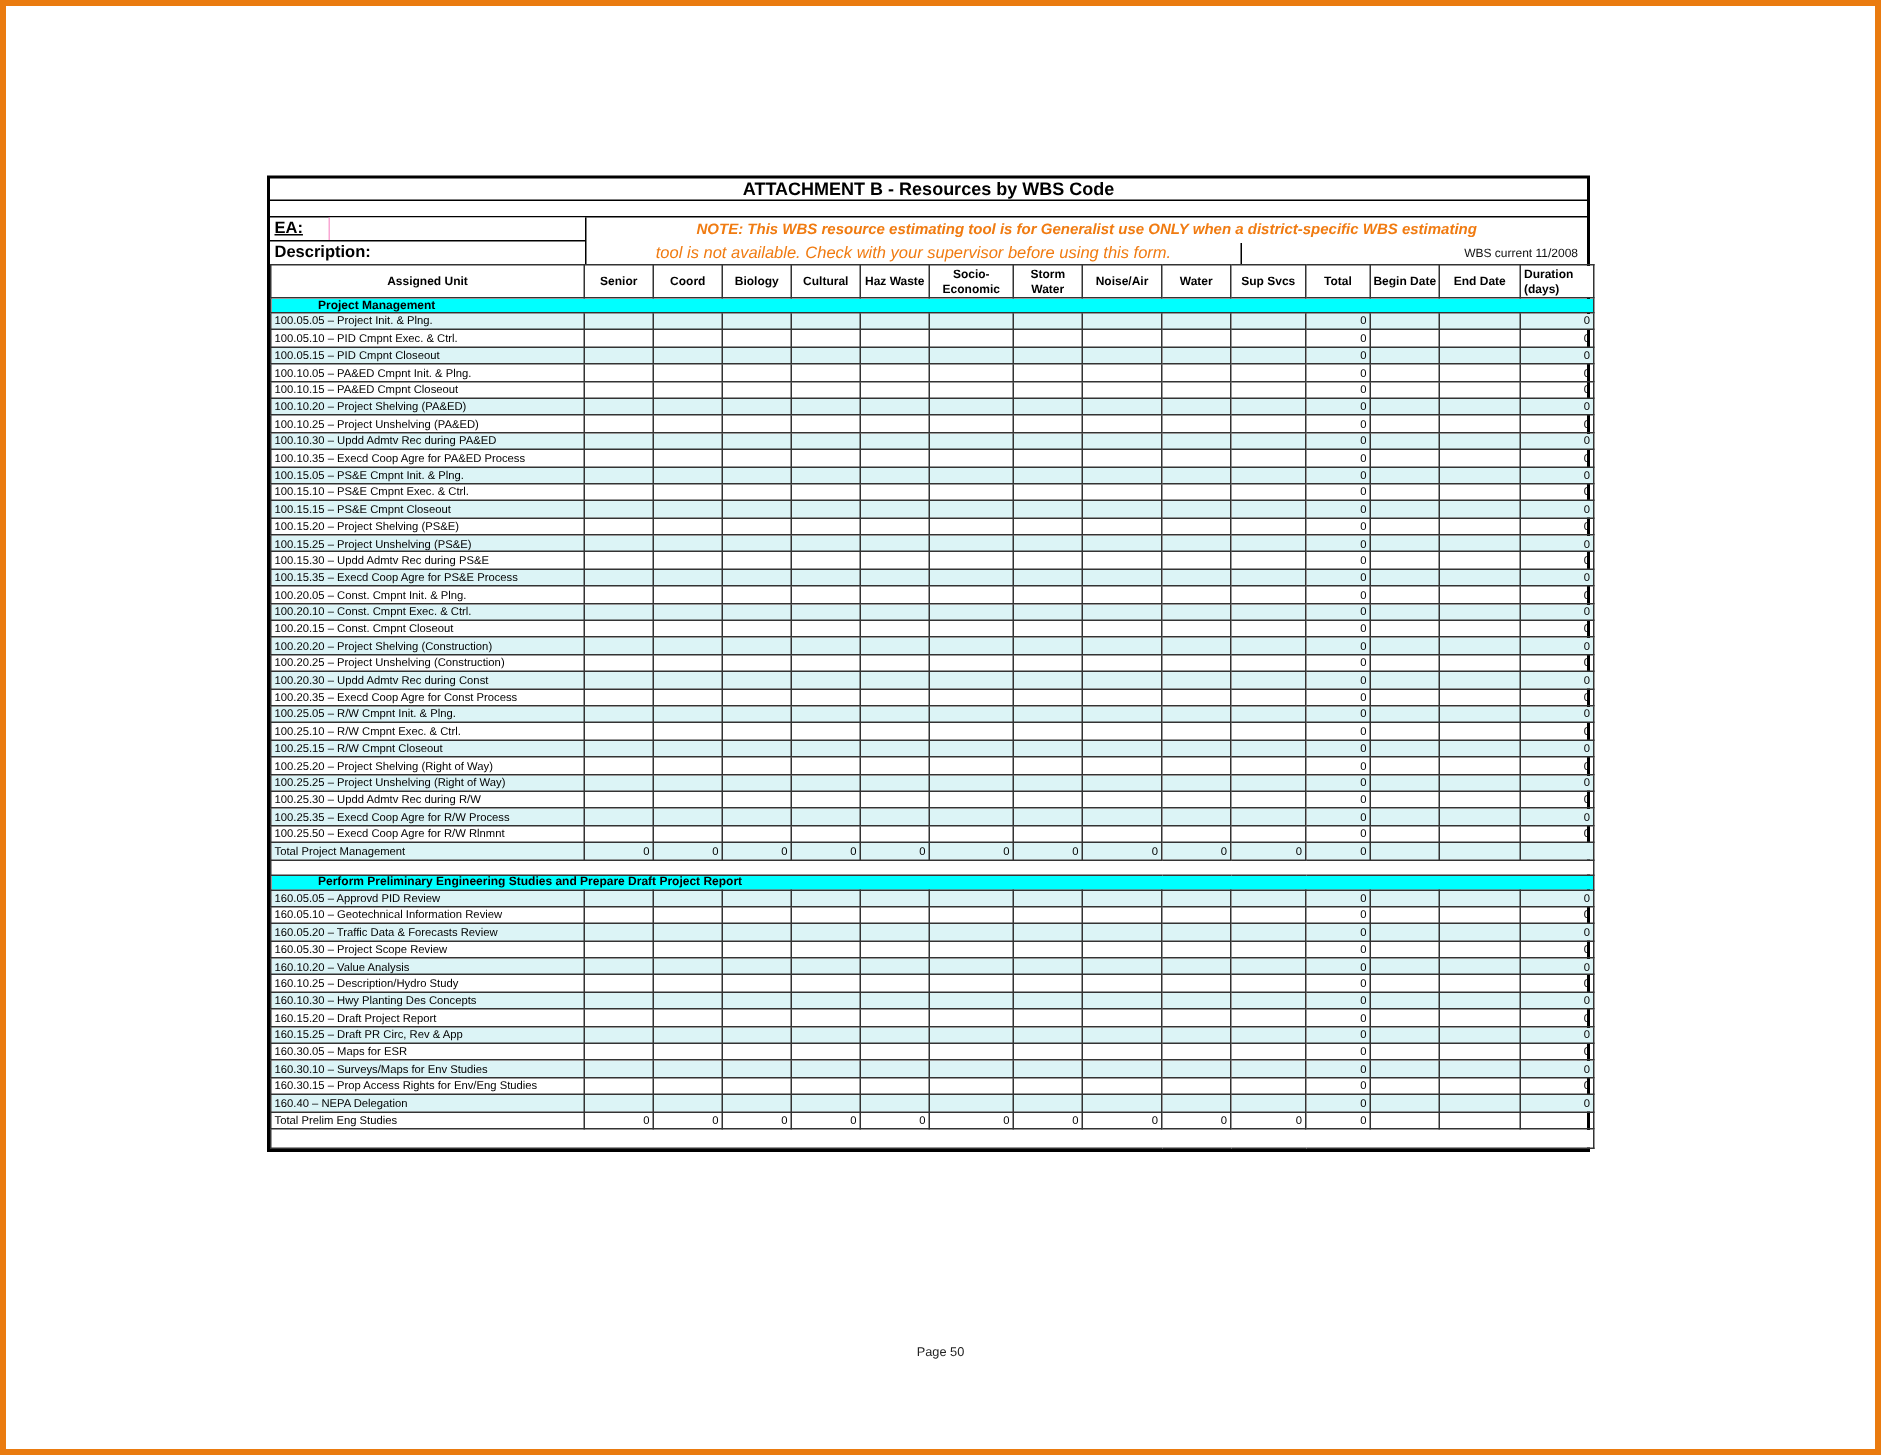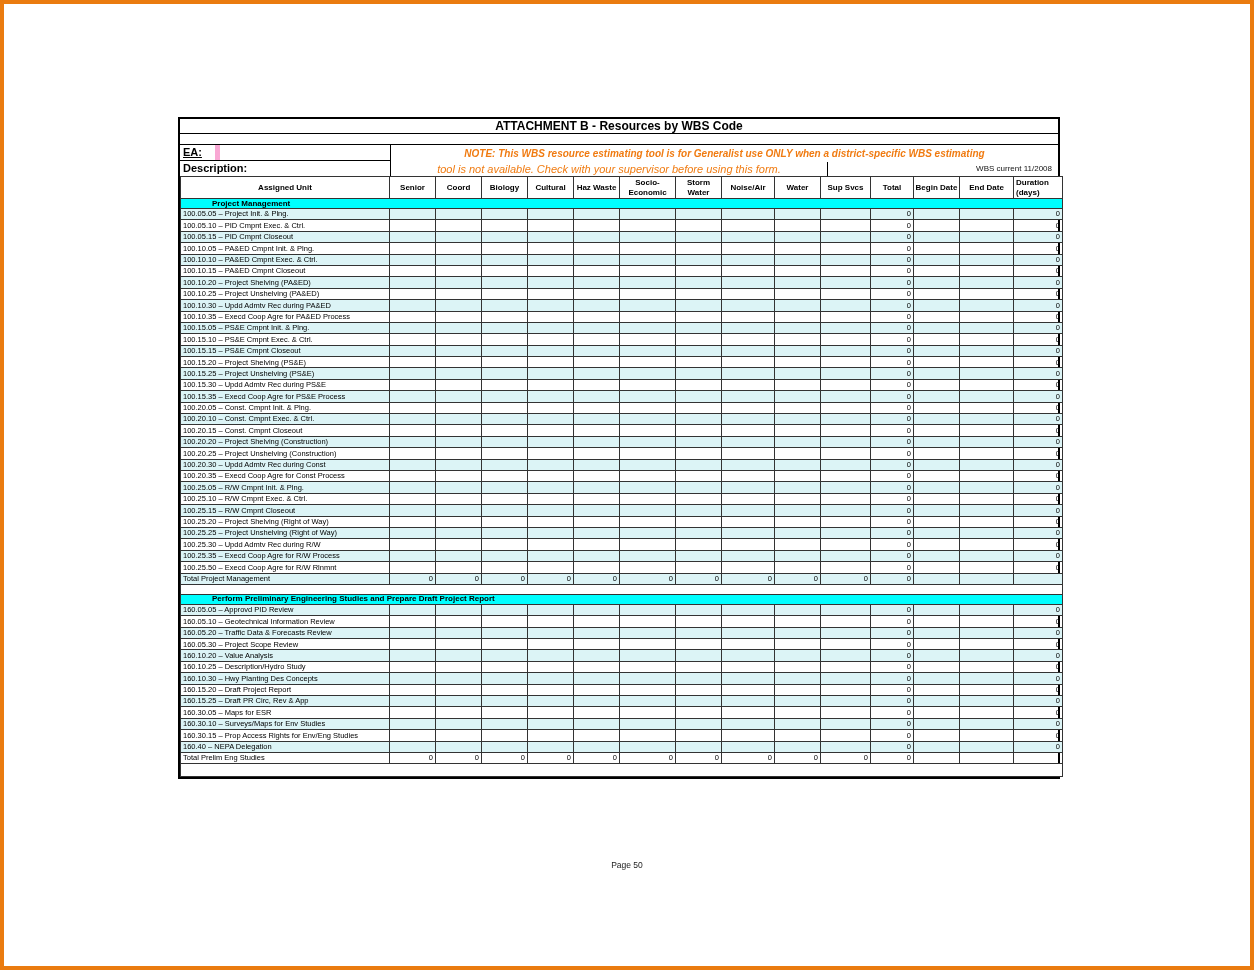--- a/index.html
+++ b/index.html
@@ -48,21 +48,21 @@
     display: flex;
     height: 16px;
     border-bottom: 1px solid #000;
   }
   .ea-label {
     width: 40px;
     font-size: 11px;
     font-weight: bold;
     line-height: 15px;
     padding-left: 3px;
-    border-right: 5px solid #f9a8d4;
+    border-right: 1px solid #f9a8d4;
     text-decoration: underline;
   }
   .ea-input {
     flex: 1;
     background: #fff;
     font-size: 10px;
     line-height: 15px;
     padding-left: 3px;
   }
   .desc-row { height: 15px; }
@@ -152,21 +152,21 @@
   }
   tr.trailing td {
     height: 13px;
     background: #fff;
     border-left: 1px solid var(--grid-line);
     border-right: 1px solid var(--grid-line);
   }
   .page-number {
     position: absolute;
     left: 0;
-    top: 856px;
+    top: 892px;
     width: 100%;
     text-align: center;
     font-size: 8.5px;
     color: #222;
   }
 </style>
 </head>
 <body>
 
 <div class="sheet">
@@ -293,37 +293,20 @@
           <td></td>
           <td></td>
           <td></td>
           <td></td>
           <td></td>
           <td class="num">0</td>
           <td></td>
           <td></td>
           <td class="num">0</td>
         </tr>
-        <tr class="data alt">
-          <td class="unit">100.10.10 – PA&amp;ED Cmpnt Exec. &amp; Ctrl.</td>
-          <td></td>
-          <td></td>
-          <td></td>
-          <td></td>
-          <td></td>
-          <td></td>
-          <td></td>
-          <td></td>
-          <td></td>
-          <td></td>
-          <td class="num">0</td>
-          <td></td>
-          <td></td>
-          <td class="num">0</td>
-        </tr>
         <tr class="data">
           <td class="unit">100.10.15 – PA&amp;ED Cmpnt Closeout</td>
           <td></td>
           <td></td>
           <td></td>
           <td></td>
           <td></td>
           <td></td>
           <td></td>
           <td></td>

